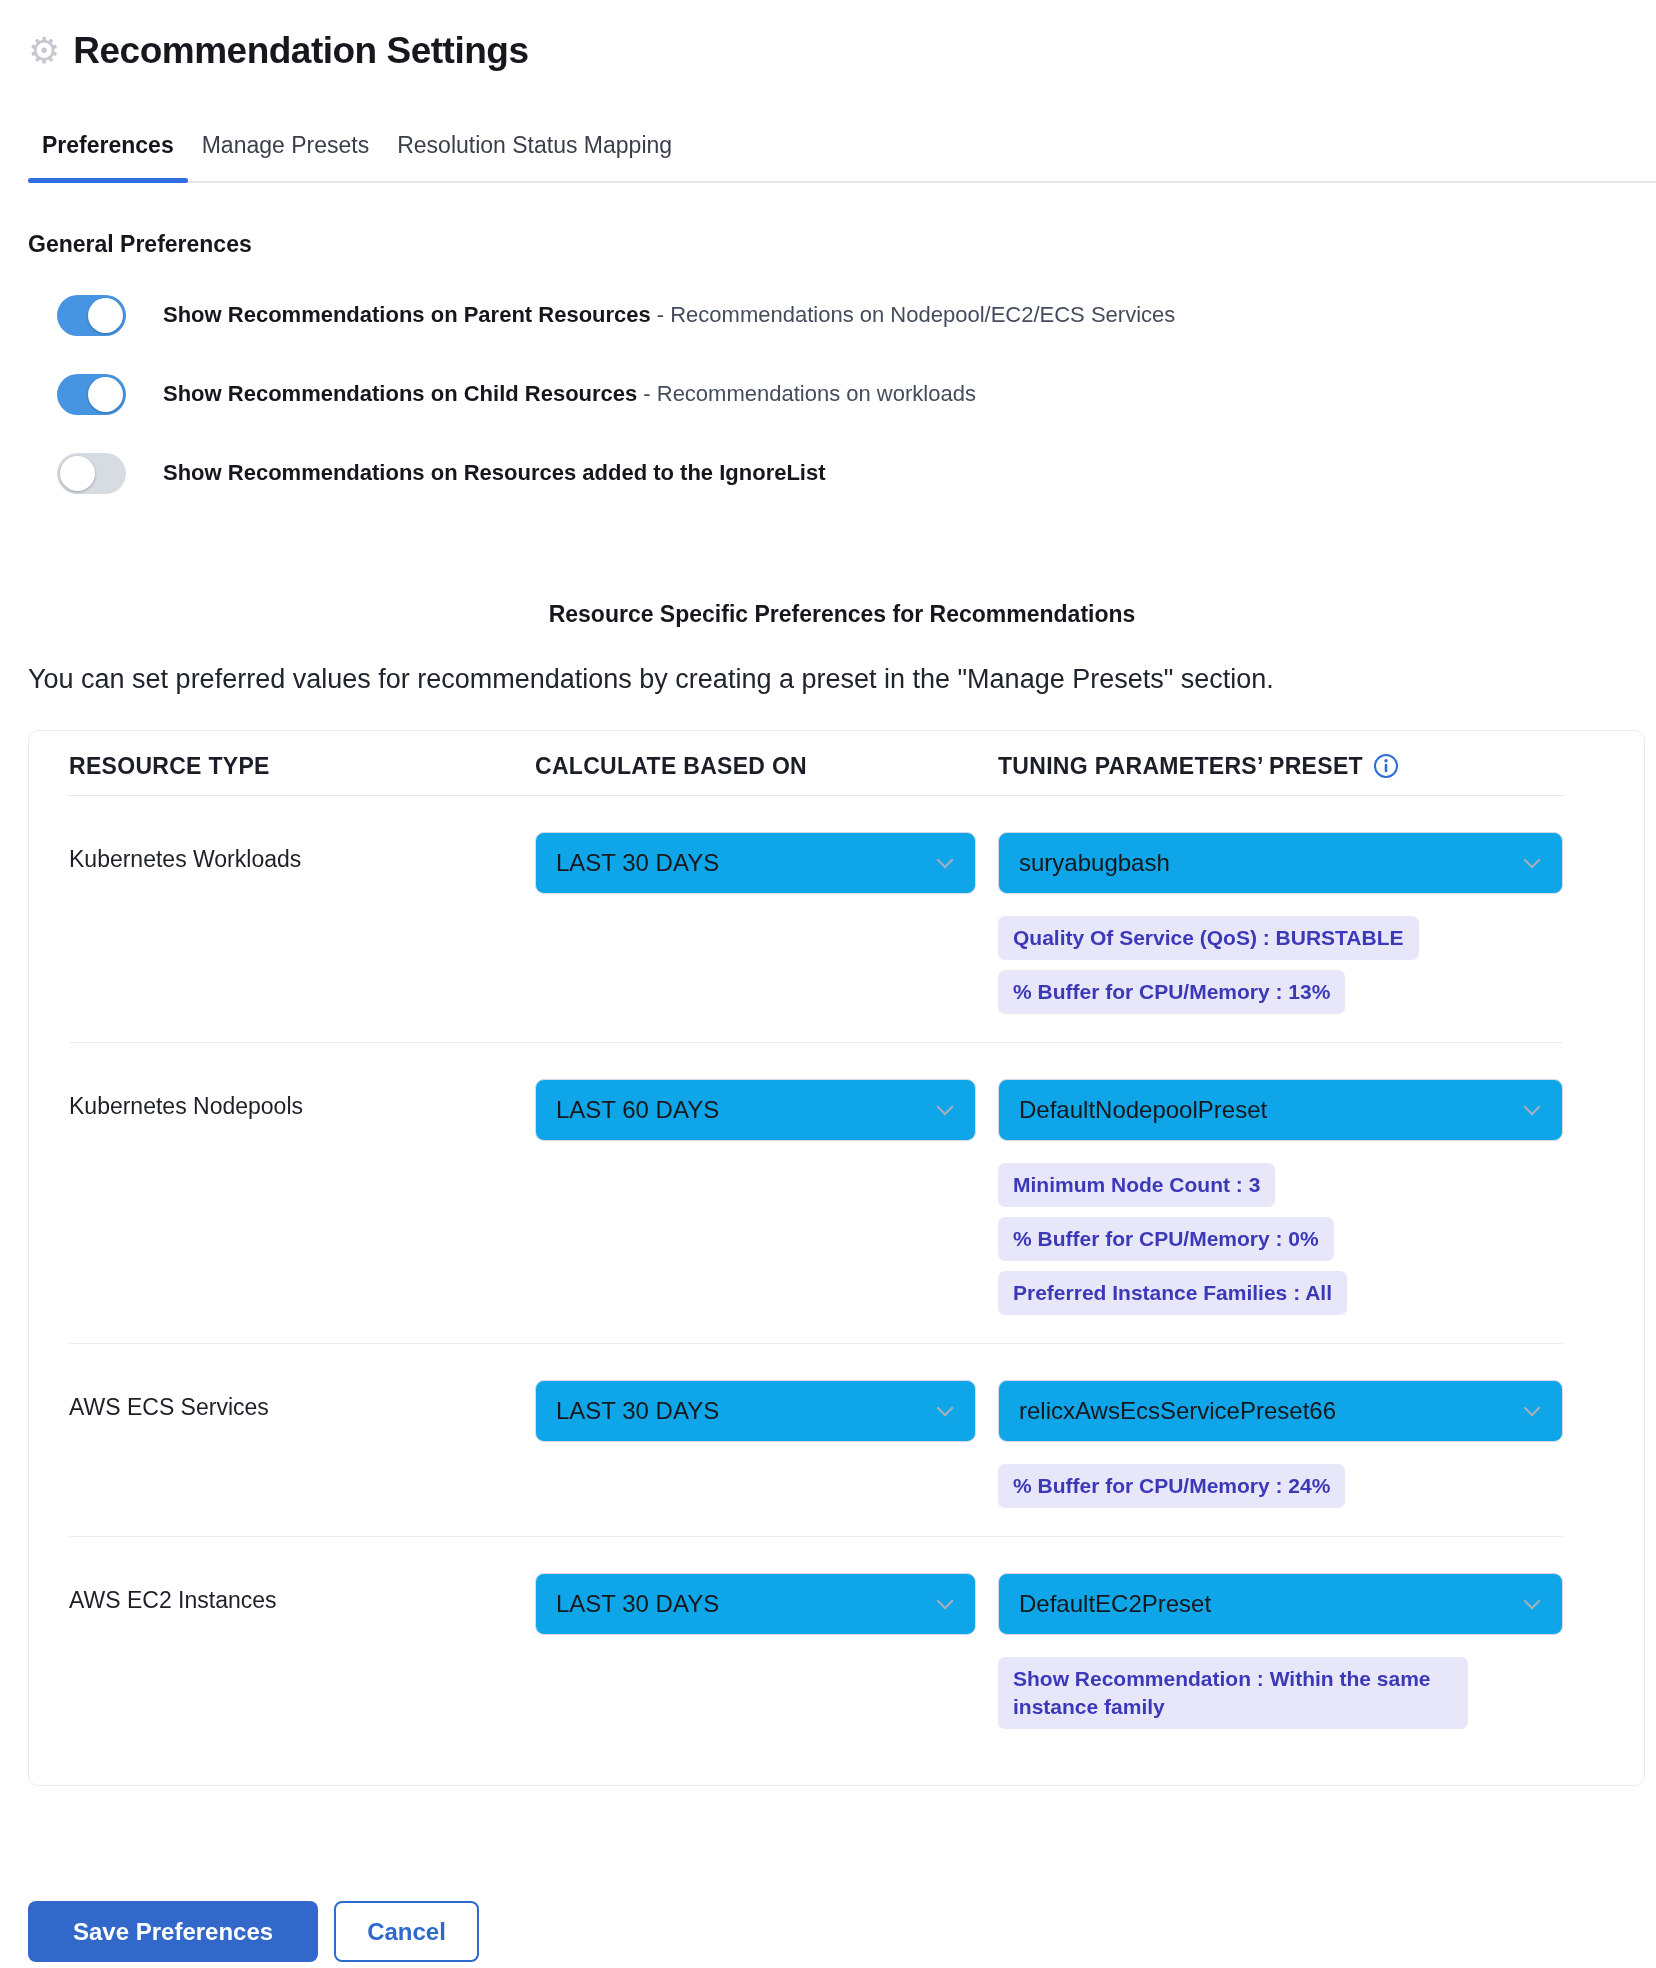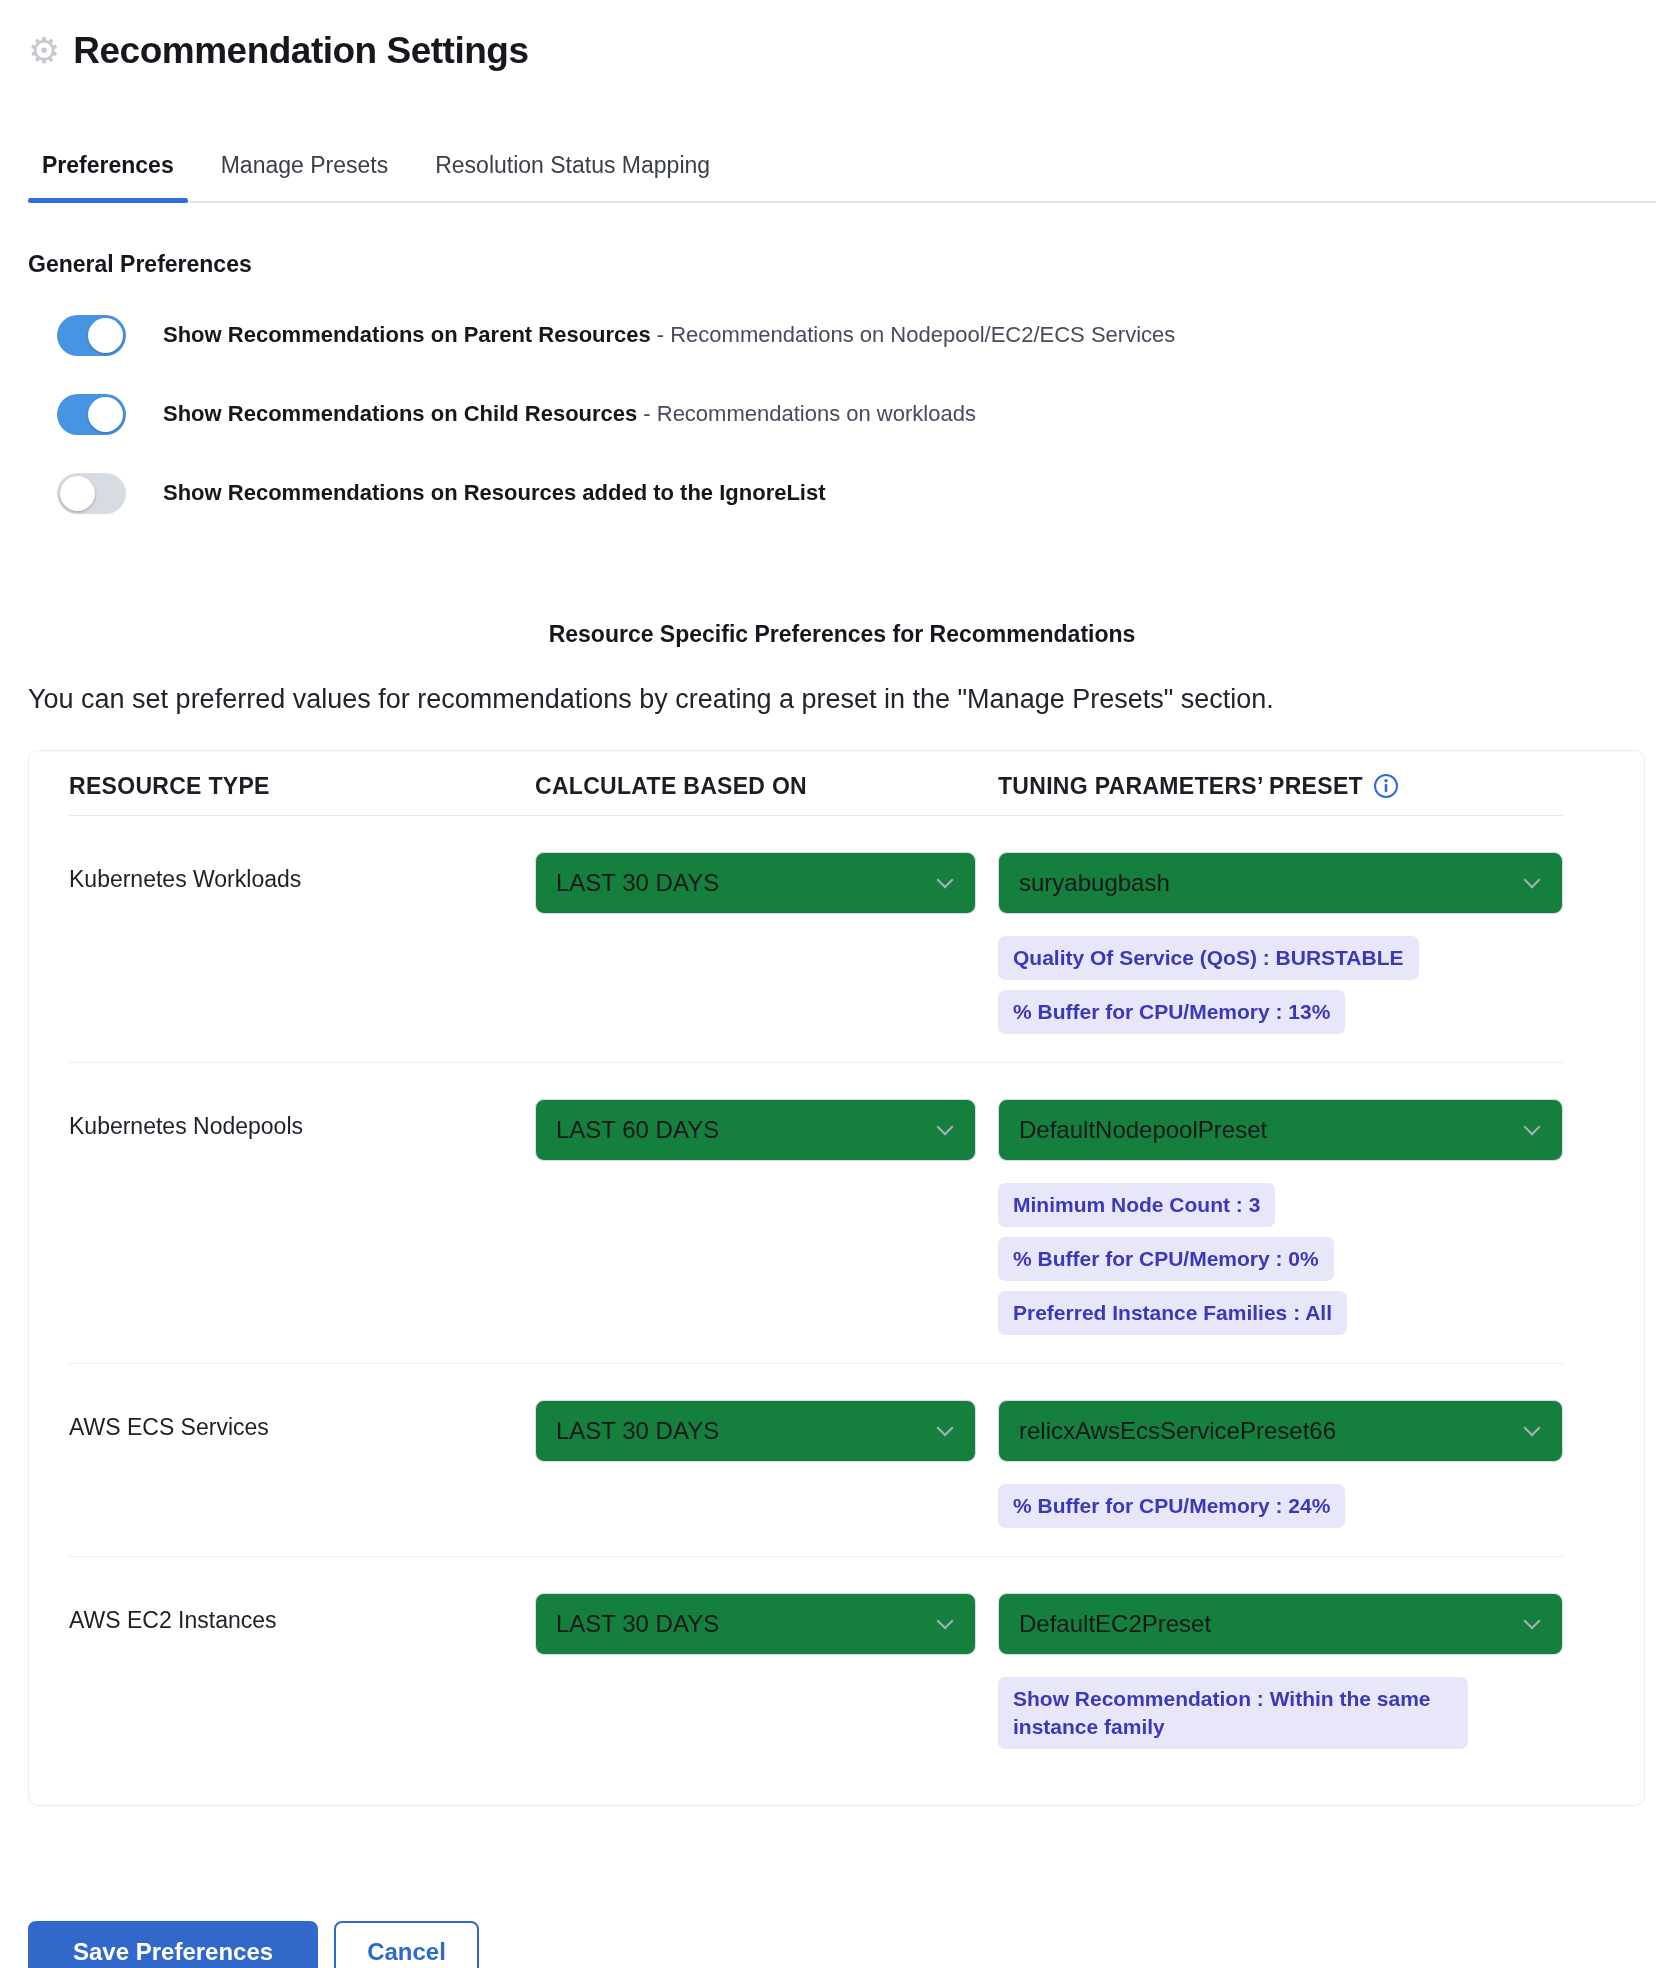--- a/index.html
+++ b/index.html
@@ -12,21 +12,21 @@
     overflow: hidden;
   }
   .page { padding: 30px 0 0 28px; }
 
   
   .title-row { display: flex; align-items: center; gap: 13px; }
   .gear { font-size: 36px; line-height: 1; color: #c5c8cf; }
   h1 { margin: 0; font-size: 37px; font-weight: 700; color: #16181d; letter-spacing: -0.5px; }
 
   
-  .tabs { margin-top: 80px; display: flex; gap: 19px; border-bottom: 2px solid #e4e6ea; align-items: flex-end; }
+  .tabs { margin-top: 60px; display: flex; border-bottom: 2px solid #e4e6ea; align-items: flex-end; }
   .tab { position: relative; padding: 0 14px 22px; font-size: 23px; color: #3a3e4a; cursor: pointer; white-space: nowrap; }
   .tab.active { font-weight: 700; color: #14161c; }
   .tab.active::after { content: ""; position: absolute; left: 0; right: 0; bottom: -2px; height: 5px; border-radius: 3px; background: #2f6de0; }
 
   
   .section-heading { font-size: 23px; font-weight: 700; color: #15171d; line-height: 28px; }
   #general-heading { margin-top: 47px; }
   .toggles { margin: 36px 0 0 29px; display: flex; flex-direction: column; gap: 37px; }
   .toggle-row { display: flex; align-items: center; gap: 37px; min-height: 42px; }
   .toggle { position: relative; flex: none; width: 69px; height: 41px; border-radius: 21px; cursor: pointer; }
@@ -46,21 +46,21 @@
   .card { margin: 38px 11px 0 0; border: 1px solid #ebecf0; border-radius: 10px; padding: 22px 0 28px 40px; }
   .grid { display: grid; grid-template-columns: 466px 463px 565px; width: 1494px; }
   .thead { padding-bottom: 16px; border-bottom: 1px solid #e7e8ed; }
   .th { display: flex; align-items: center; gap: 10px; font-size: 23px; font-weight: 700; letter-spacing: .3px; color: #1b1e26; line-height: 24px; }
   .info-icon { flex: none; display: inline-flex; cursor: pointer; }
 
   .t-row { padding: 36px 0 28px; }
   .t-row + .t-row { border-top: 1px solid #ededf1; }
   .res-label { font-size: 23px; color: #1d2027; padding-top: 14px; display: inline-block; }
 
-  .select { width: 441px; height: 62px; background: #15803d; border: 1.4px solid #d9dae6; border-radius: 9px;
+  .select { width: 441px; height: 62px; background: #0ea5e9; border: 1.4px solid #d9dae6; border-radius: 9px;
             display: flex; align-items: center; justify-content: space-between; padding: 0 24px 0 20px; cursor: pointer; }
   .c3 .select { width: 565px; }
   .sel-text { font-size: 24px; color: #17181c; }
   .chev { width: 12px; height: 12px; border-right: 2.6px solid #a9aeba; border-bottom: 2.6px solid #a9aeba;
           transform: rotate(45deg); margin-top: -6px; flex: none; }
 
   .chips { margin-top: 22px; display: flex; flex-direction: column; align-items: flex-start; gap: 10px; }
   .chip { background: #e8e7fa; color: #3c39b9; font-size: 21px; font-weight: 700; line-height: 28px;
           padding: 8px 15px; border-radius: 7px; max-width: 470px; }
 

